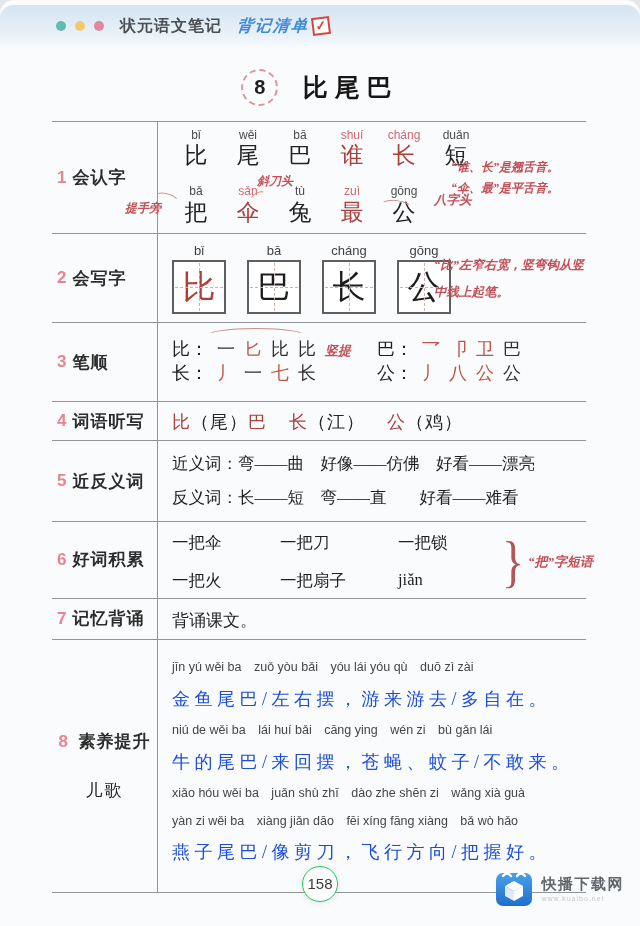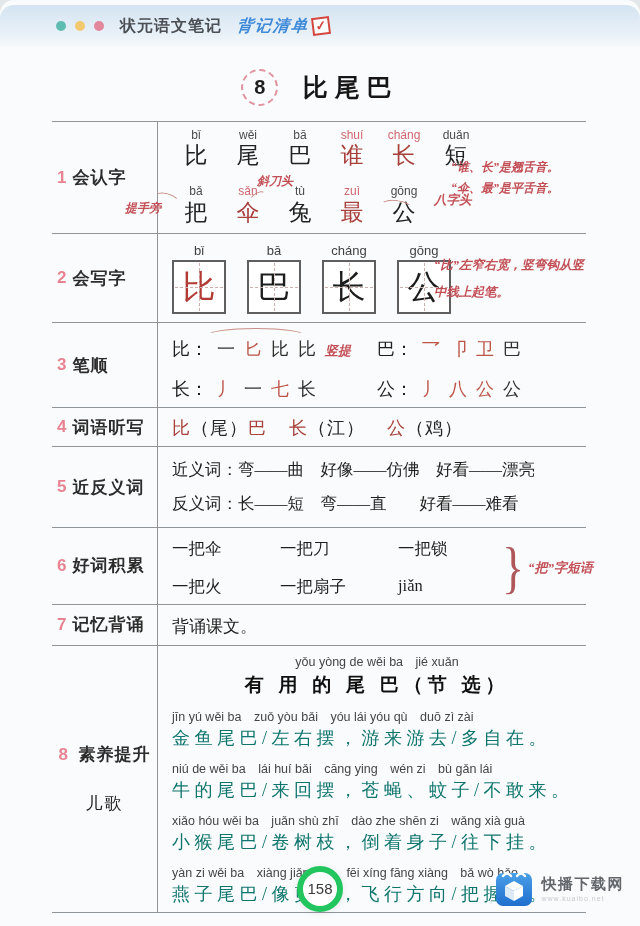--- a/index.html
+++ b/index.html
@@ -62,21 +62,21 @@
   .tzg-unit .py{display:block;font-size:13px;color:#3f3f3f;font-family:"Liberation Sans",sans-serif;margin-bottom:2px;}
   .tzg{position:relative;width:50px;height:50px;border:2px solid #5f5f5f;background:#fff;display:flex;align-items:center;justify-content:center;}
   .tzg::before{content:"";position:absolute;left:1px;right:1px;top:50%;border-top:1px dashed #cdb0ad;}
   .tzg::after{content:"";position:absolute;top:1px;bottom:1px;left:50%;border-left:1px dashed #cdb0ad;}
   .tzg .bigch{font-size:33px;line-height:1;color:#1c1c1c;font-family:"Liberation Serif",serif;}
   .tzg.redch .bigch{color:#b23c35;}
   .write-note{position:absolute;right:0;top:16px;width:152px;line-height:1.7;}
   .write-note .hw{display:inline;white-space:normal;font-size:12.5px;}
 
   
-  .stroke-grid{display:grid;grid-template-columns:1fr 1fr;row-gap:16px;padding-top:8px;font-size:18px;}
+  .stroke-grid{display:grid;grid-template-columns:1fr 1fr;row-gap:0;padding-top:8px;font-size:18px;}
   .stroke-item{position:relative;white-space:nowrap;}
   .sk-head{font-size:18px;color:#1e1e1e;}
   .tok{margin-left:9px;}
   .t-red{color:#bd5448;}
   .t-dark{color:#30302f;}
   .sk-note{margin-left:9px;font-size:13px;}
   .arc-shuti{left:34px;top:-9px;width:98px;height:14px;}
 
   
   .dict-line{font-size:18px;padding-top:2px;letter-spacing:1px;}
@@ -99,25 +99,25 @@
   
   .lbl-col{flex-direction:column;justify-content:center;align-items:center;padding-left:0;}
   .lbl-main{white-space:nowrap;}
   .lbl-sub{margin-top:26px;font-family:"Liberation Serif",serif;font-size:17px;color:#202020;letter-spacing:2px;}
   .poem{padding-top:8px;}
   .poem-title-block{text-align:center;margin-bottom:4px;}
   .poem-title-py{font-size:12.5px;color:#454545;font-family:"Liberation Sans",sans-serif;white-space:pre;}
   .poem-title{font-size:19px;font-weight:bold;color:#101010;letter-spacing:5px;margin-top:1px;font-family:"Liberation Serif",serif;}
   .poem-line{margin-top:12px;}
   .poem-py{font-size:12.5px;color:#454545;font-family:"Liberation Sans",sans-serif;white-space:pre;line-height:1.25;}
-  .poem-text{font-size:18px;color:#0f766e;letter-spacing:4.5px;margin-top:1px;line-height:1.3;}
+  .poem-text{font-size:18px;color:#1d4ed8;letter-spacing:4.5px;margin-top:12px;line-height:1.3;}
 
   
   .page-circle{position:absolute;left:50%;transform:translateX(-50%);top:866px;width:34px;height:34px;border-radius:50%;
-    background:#fff;border:6px solid #22c55e;box-shadow:0 1px 6px rgba(120,130,140,.18);
+    background:#fff;border:1px solid #22c55e;box-shadow:0 1px 6px rgba(120,130,140,.18);
     text-align:center;line-height:34px;font-size:15px;color:#3a3a3a;}
   .watermark{position:absolute;right:16px;top:870px;display:flex;align-items:center;}
   .wm-text{margin-left:9px;}
   .wm-site{font-size:15px;font-weight:bold;color:#63676c;letter-spacing:1.5px;line-height:1.2;font-family:Liberation Mono, monospace;}
   .wm-url{font-size:7px;color:#c4cad0;letter-spacing:1px;}
 </style>
 </head>
 <body>
 
 <div class="page">
@@ -278,35 +278,30 @@
 
     <div class="trow r8">
       <div class="label-cell lbl-col">
         <div class="lbl-main">
           <span class="row-num">8</span>
           <span class="row-label">素养提升</span>
         </div>
         <div class="lbl-sub">儿歌</div>
       </div>
       <div class="content-cell poem">
-        <div class="poem-title-block">
-          <div class="poem-title-py">yǒu yòng de wěi ba　jié xuǎn</div>
-          <div class="poem-title">有 用 的 尾 巴（节 选）</div>
-        </div>
         <div class="poem-line">
           <div class="poem-py">jīn yú wěi ba　zuǒ yòu bǎi　yóu lái yóu qù　duō zì zài</div>
           <div class="poem-text">金鱼尾巴/左右摆，游来游去/多自在。</div>
         </div>
         <div class="poem-line">
           <div class="poem-py">niú de wěi ba　lái huí bǎi　cāng ying　wén zi　bù gǎn lái</div>
           <div class="poem-text">牛的尾巴/来回摆，苍蝇、蚊子/不敢来。</div>
         </div>
         <div class="poem-line">
           <div class="poem-py">xiǎo hóu wěi ba　juǎn shù zhī　dào zhe shēn zi　wǎng xià guà</div>
-          <div class="poem-text">小猴尾巴/卷树枝，倒着身子/往下挂。</div>
         </div>
         <div class="poem-line">
           <div class="poem-py">yàn zi wěi ba　xiàng jiǎn dāo　fēi xíng fāng xiàng　bǎ wò hǎo</div>
           <div class="poem-text">燕子尾巴/像剪刀，飞行方向/把握好。</div>
         </div>
       </div>
     </div>
 
   </div>
 

